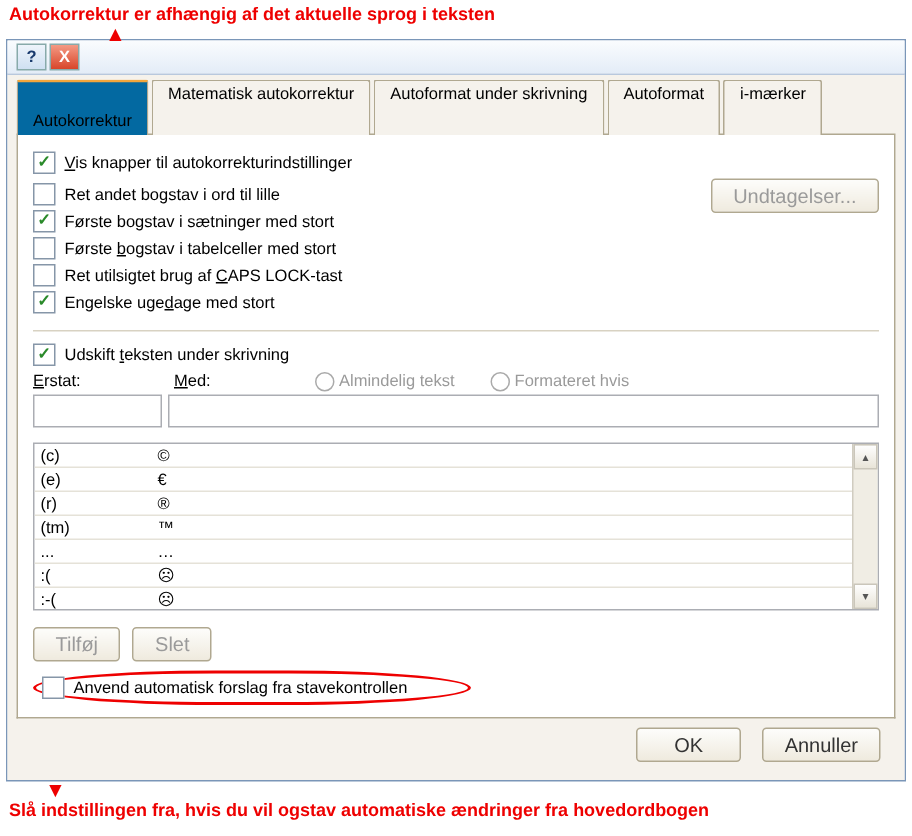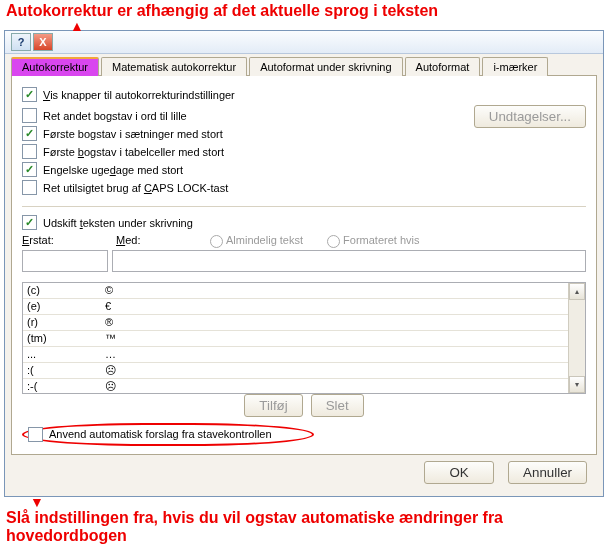--- a/index.html
+++ b/index.html
@@ -1,28 +1,28 @@
 <!DOCTYPE html>
 <html><head>
 <meta charset="utf-8">
 <style>
 body{margin:0;font-family:"Segoe UI",Tahoma,sans-serif;font-size:11px;background:#fff;width:608px}
-.annotation{color:#e00;font-weight:bold;font-size:16px;padding:2px 6px}
+.annotation{color:#e00;font-weight:bold;font-size:12px;padding:2px 6px}
 .arrow-down{color:#e00;font-size:14px;line-height:8px}
 .dialog{border:1px solid #7a96b8;margin:0 4px}
 .titlebar{background:linear-gradient(#fafcfe,#e3ecf7);display:flex;align-items:center;padding:2px 4px;border-bottom:1px solid #b8c8dd}
 .titlebar-text{font-weight:bold;color:#1a3b6e;flex:1}
 .title-circle{border:2px solid #e00;border-radius:50%;padding:0 30px 2px 2px;display:inline-block}
 .tb-btn{width:18px;height:16px;margin-left:2px;border:1px solid #8aa;display:flex;align-items:center;justify-content:center;font-weight:bold;font-size:11px}
 .help-btn{background:linear-gradient(#eef4fb,#cfe0f2);color:#1a3b6e}
 .close-btn{background:linear-gradient(#f49a84,#d8462a);color:#fff}
 .body{padding:2px 6px 6px 6px;background:#f5f2ec}
 .tabs{display:flex;border-bottom:1px solid #b0a890}
 .tab{padding:3px 10px;border:1px solid #b0a890;border-bottom:none;margin-right:2px;background:#f5f2ec;position:relative;top:1px;border-radius:2px 2px 0 0}
-.tab.active{background:#d946ef;border-top:2px solid #f2a63c;padding-top:2px}
+.tab.active{background:#0369a1;border-top:2px solid #f2a63c;padding-top:20px}
 .panel{background:#fff;border:1px solid #b0a890;border-top:none;padding:8px 10px}
 .row{display:flex;align-items:center;margin:3px 0}
 .cb{width:13px;height:13px;border:1px solid #8696a8;margin-right:6px;display:flex;align-items:center;justify-content:center;background:#fff}
 .cb.checked::after{content:"✓";color:#2a8a2a;font-size:11px;font-weight:bold;line-height:11px}
 .u{text-decoration:underline}
 .btn{border:1px solid #b0a890;background:linear-gradient(#fdfdfb,#efeade);padding:3px 14px;border-radius:3px;color:#333}
 .btn.disabled{color:#9a9a9a}
 .sep{border-top:1px solid #d8d2c2;margin:8px 0}
 .field-row{display:flex;gap:24px;margin-top:4px}
 .lbl{width:70px}
@@ -31,21 +31,21 @@
 .inputs{display:flex;margin-top:2px}
 .inp{border:1px solid #abadb3;height:18px;background:#fff}
 .tbl-wrap{border:1px solid #abadb3;margin-top:10px;display:flex;height:110px}
 .tbl{flex:1;overflow:hidden}
 .tbl-row{display:flex;border-bottom:1px solid #e5e2d8;height:15px;align-items:center}
 .tbl-c1{width:78px;padding-left:4px}
 .tbl-c2{flex:1}
 .scrollbar{width:16px;background:#f0ede4;border-left:1px solid #d0ccc0;display:flex;flex-direction:column}
 .sbtn{height:15px;border:1px solid #cac6ba;background:linear-gradient(#fefefe,#e8e4d8);display:flex;align-items:center;justify-content:center;font-size:8px;color:#555}
 .strack{flex:1}
-.btn-row{display:flex;justify-content:center;gap:8px;margin-top:0}
+.btn-row{display:flex;justify-content:flex-start;gap:8px;margin-top:11px}
 .bottom-circle{display:inline-flex;align-items:center;border:2px solid #e00;border-radius:50%/60%;padding:2px 40px 2px 4px}
 .dlg-buttons{display:flex;justify-content:flex-end;gap:14px;padding:6px 10px}
 .arrow-up{color:#e00;font-size:14px;line-height:10px;padding-left:30px}
 </style>
 </head>
 <body>
 
 <div class="annotation">Autokorrektur er afhængig af det aktuelle sprog i teksten</div>
 <div class="arrow-down" style="padding-left:70px">▲</div>
 
@@ -75,26 +75,26 @@
             </div>
           <div class="row">
               <span class="cb checked"></span>
               <span>Første bogstav i sætninger med stort</span>
             </div>
           <div class="row">
               <span class="cb"></span>
               <span>Første <span class="u">b</span>ogstav i tabelceller med stort</span>
             </div>
           <div class="row">
+              <span class="cb"></span>
+              <span>Ret utilsigtet brug af <span class="u">C</span>APS LOCK-tast</span>
+            </div>
+          <div class="row">
               <span class="cb checked"></span>
               <span>Engelske uge<span class="u">d</span>age med stort</span>
-            </div>
-          <div class="row">
-              <span class="cb"></span>
-              <span>Ret utilsigtet brug af <span class="u">C</span>APS LOCK-tast</span>
             </div>
         </div>
         <div><button class="btn disabled">Undtagelser...</button></div>
       </div>
       <div class="sep"></div>
       <div class="row">
           <span class="cb checked"></span>
           <span>Udskift <span class="u">t</span>eksten under skrivning</span>
         </div>
       <div class="field-row">

